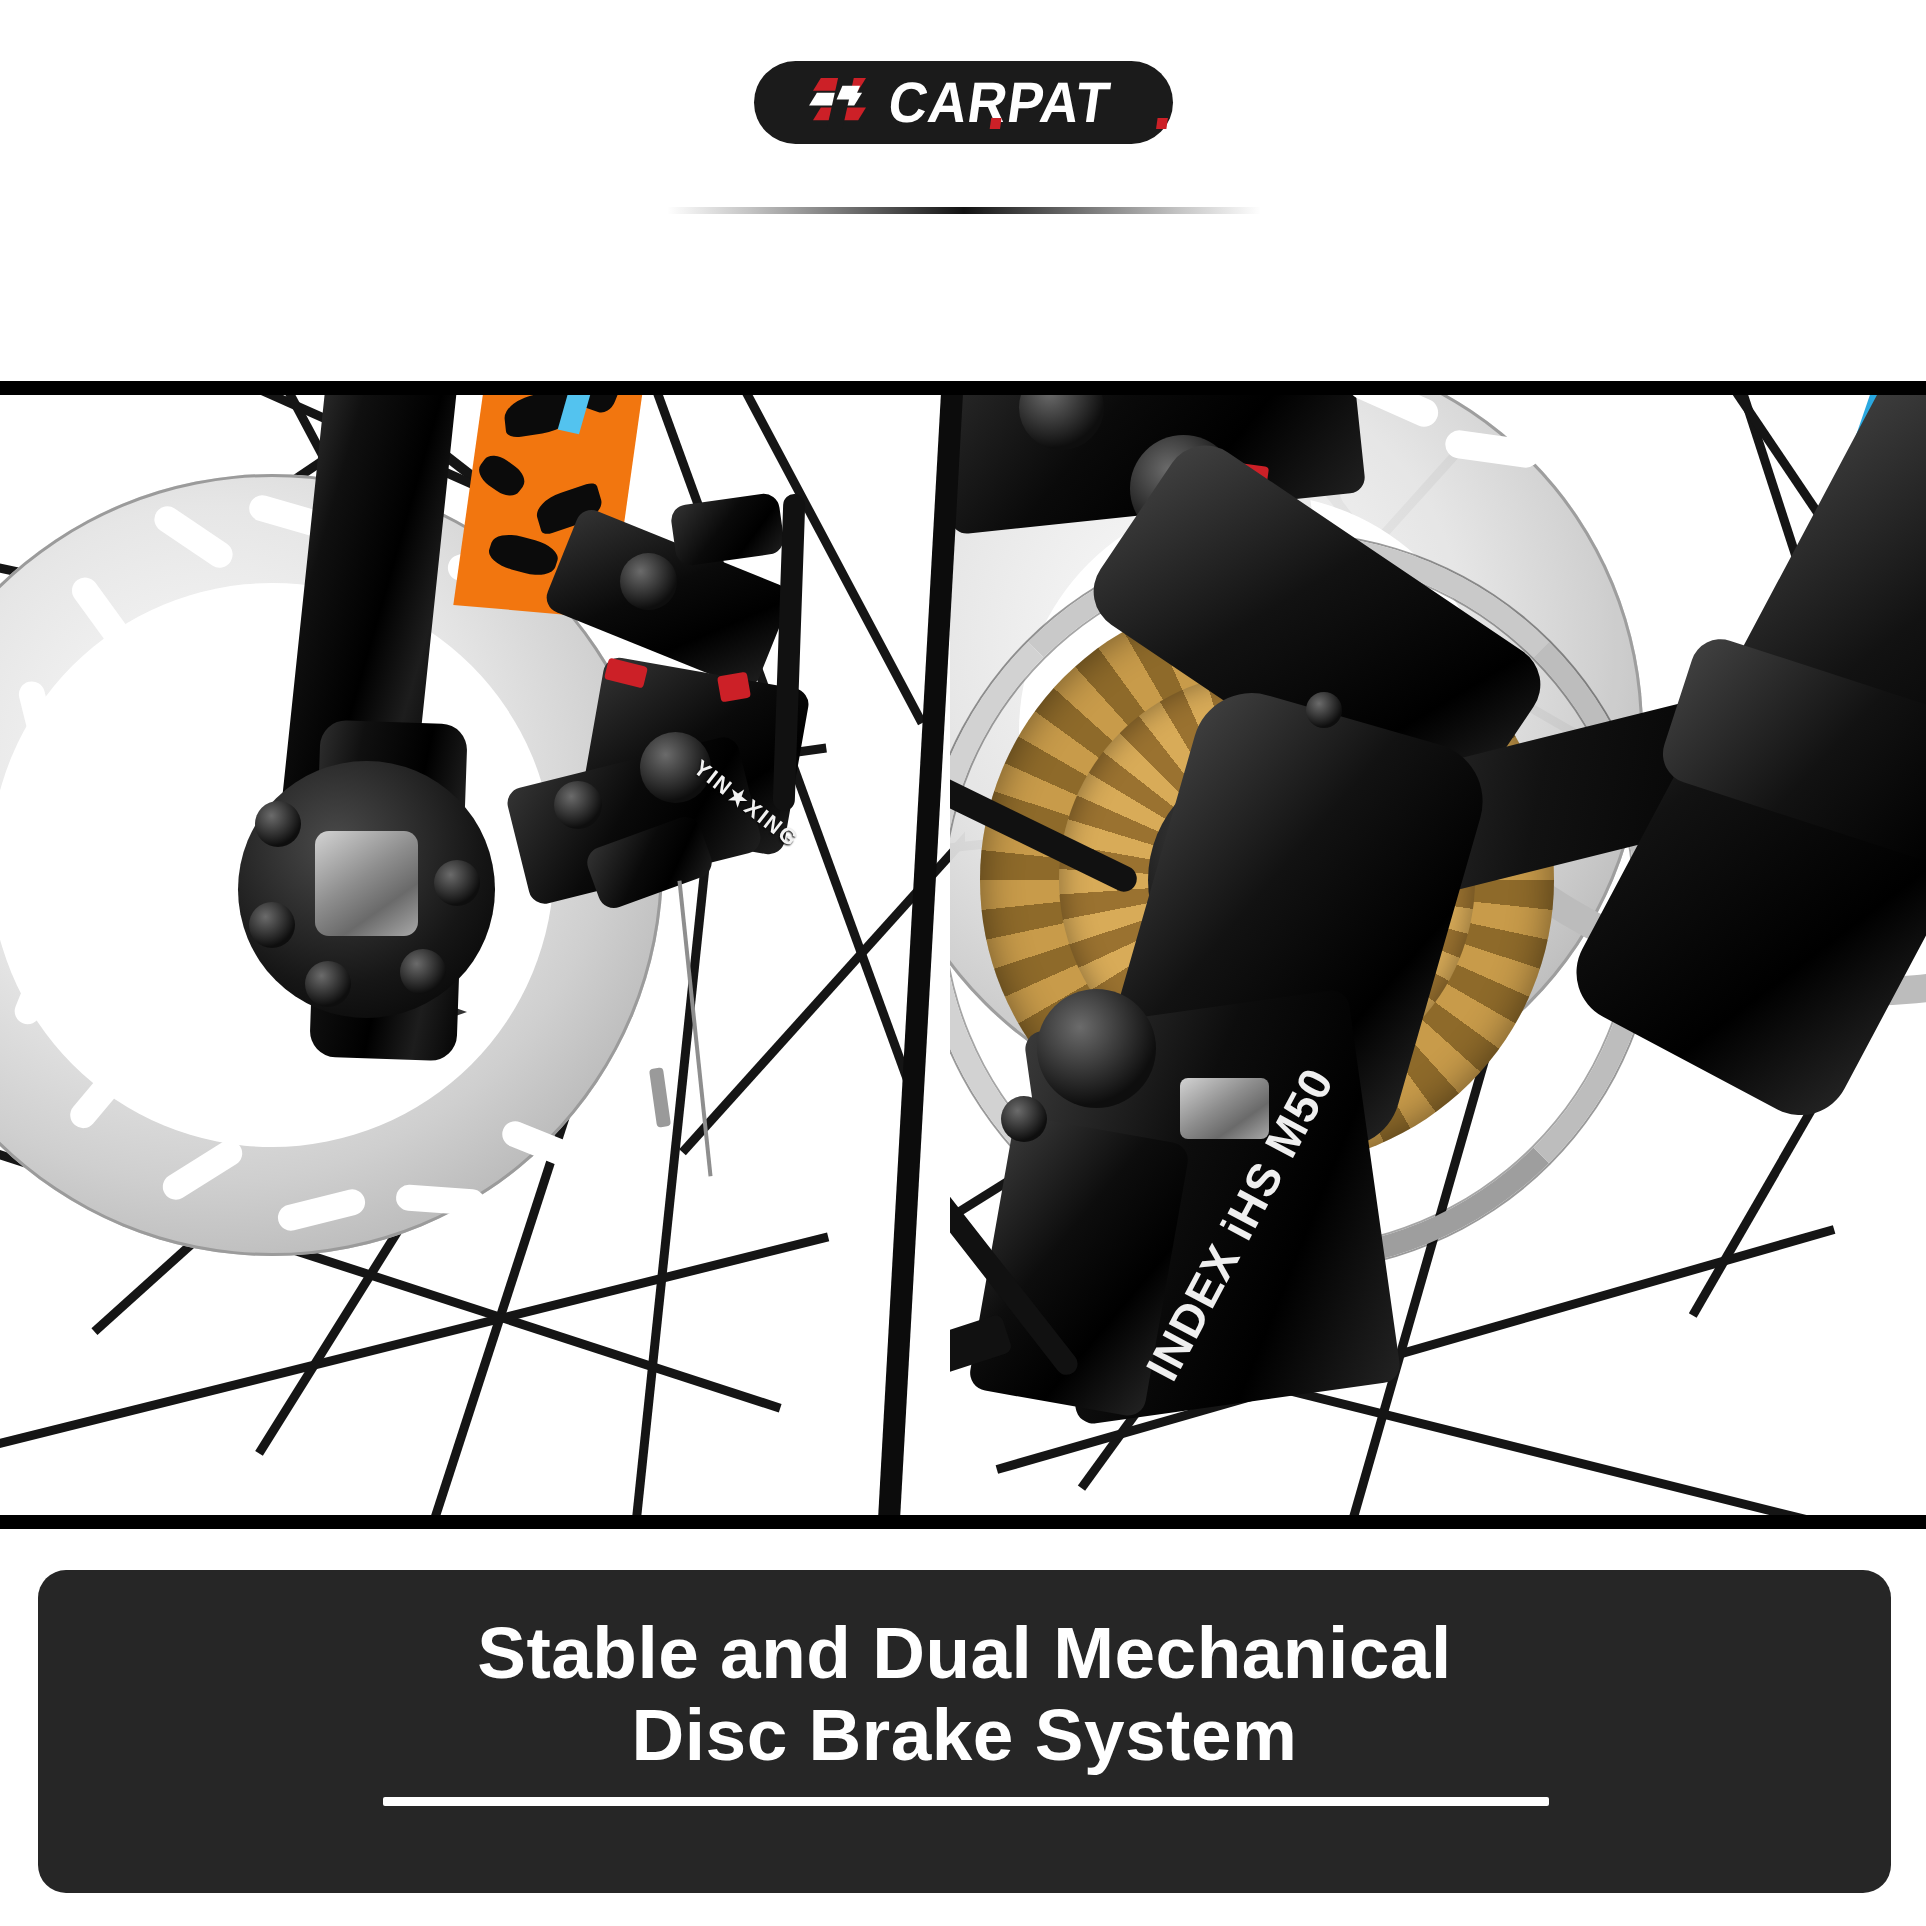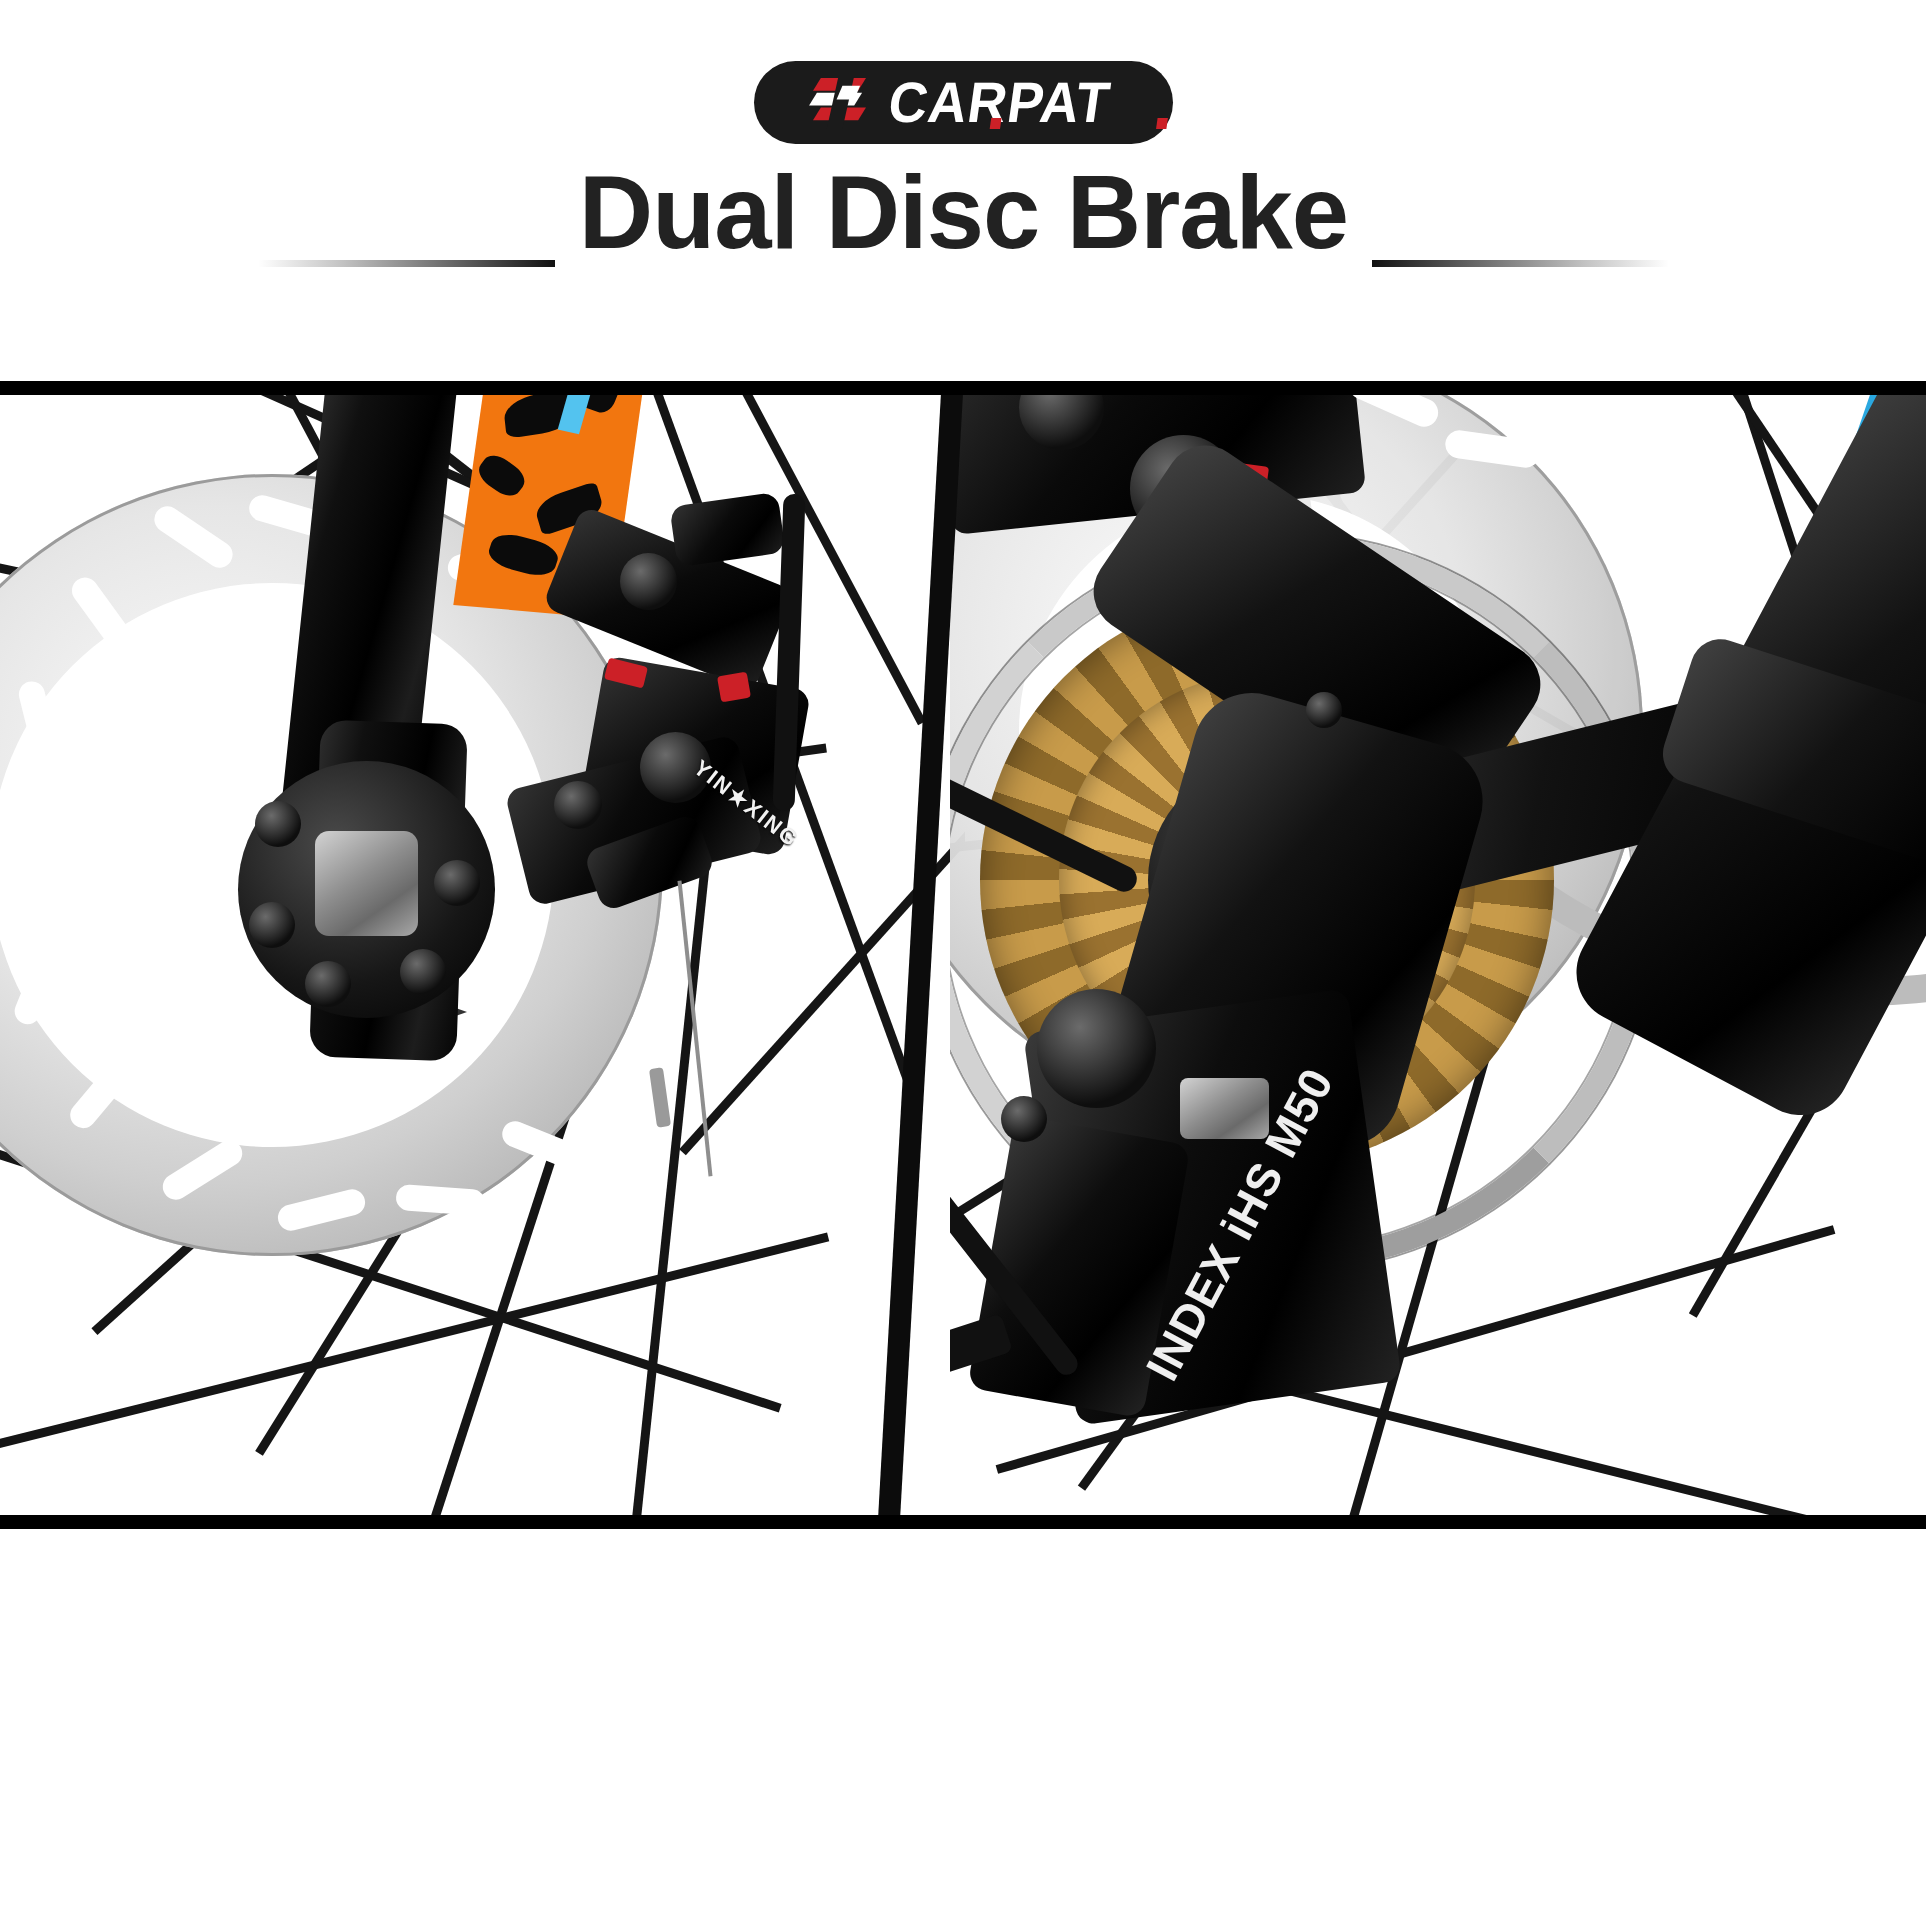--- a/index.html
+++ b/index.html
@@ -206,21 +206,20 @@
       <span class="logo-text">
         <span>CARPAT</span>
         <span class="logo-dot d1"></span>
         <span class="logo-dot d2"></span>
       </span>
     </div>
   </div>
 
   <div class="title-row">
     <span class="title-line left"></span>
-    <span class="title-text">Dual Disc Brake</span>
     <span class="title-line right"></span>
   </div>
 
   <div class="photo">
     <div class="photo-inner">
 
       <div class="panel panel-left">
 
         <div class="spoke" style="left:-40px;top:-30px;width:752px;height:10px;transform:rotate(38deg);"></div>
         <div class="spoke" style="left:-79px;top:20px;width:812px;height:9px;transform:rotate(24deg);"></div>
@@ -359,15 +358,20 @@
         <div style="position:absolute;right:-6px;top:-6px;width:91px;height:69px;background:#2aa8e0;
                     clip-path:polygon(34% 0,100% 0,100% 62%,8% 100%);"></div>
         <div class="swingarm" style="right:-89px;top:-40px;width:297px;height:752px;transform:rotate(28deg);border-radius:50px;"></div>
         <div class="swingarm" style="right:-158px;top:297px;width:416px;height:149px;transform:rotate(18deg);"></div>
       </div>
 
       <div class="divider"></div>
     </div>
   </div>
 
+  <div class="caption">
+    <div class="caption-l1">Stable and Dual Mechanical</div>
+    <div class="caption-l2">Disc Brake System</div>
+    <div class="caption-rule"></div>
+  </div>
 
 </div>
 
 
 </body></html>

